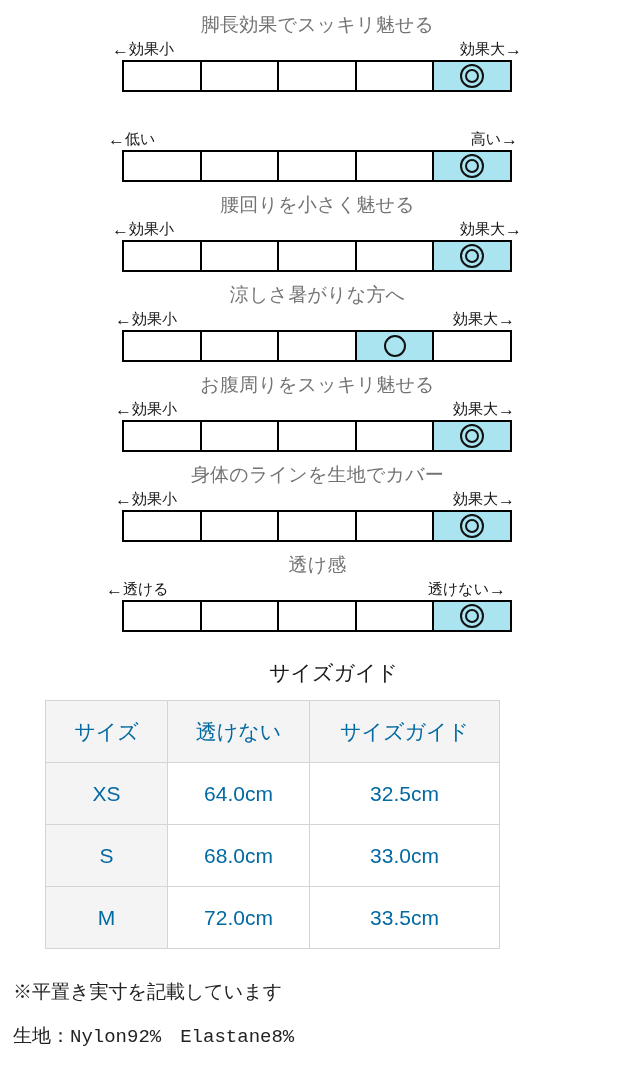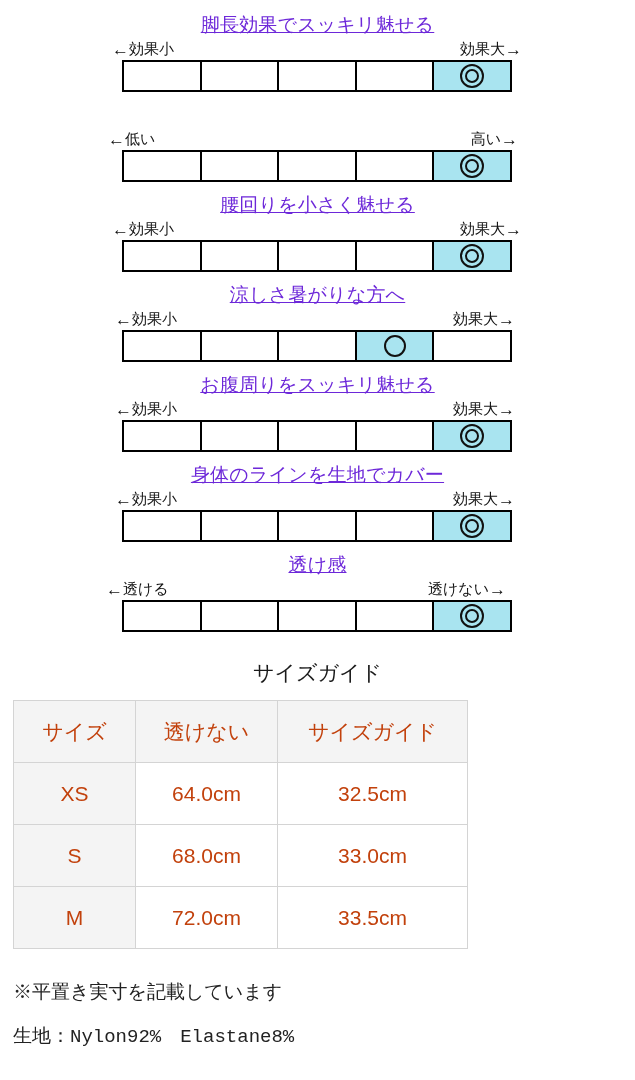--- a/index.html
+++ b/index.html
@@ -30,24 +30,23 @@
     display: flex;
     justify-content: center;
     align-items: flex-end;
     height: 30px;
   }
   .scale-title {
     position: relative;
     font-size: 19px;
     line-height: 26px;
     letter-spacing: 0.2px;
-    color: #6d28d9;
+    color: #737373;
     white-space: nowrap;
     padding: 0 2px;
-    text-decoration: underline;
   }
   .scale-title::after {
     content: "";
     position: absolute;
     left: 0;
     right: 0;
     bottom: -3px;
     height: 7px;
     background: #a9e4f0;
     z-index: -1;
@@ -97,20 +96,21 @@
     position: absolute;
     left: 50%;
     top: 50%;
     transform: translate(-50%, -50%);
     display: block;
   }
 
   
   .guide {
     margin-top: 20px;
+    margin-left: 32px;
   }
   .guide-title {
     text-align: center;
     font-size: 21px;
     line-height: 30px;
     color: #1a1a1a;
     margin-bottom: 12px;
   }
   table.size-table {
     border-collapse: collapse;
@@ -119,21 +119,21 @@
     width: 454px;
     background: #fff;
   }
   table.size-table th,
   table.size-table td {
     border: 1px solid #d4d4d4;
     height: 61px;
     text-align: center;
     font-weight: normal;
     font-size: 21px;
-    color: #c2410c;
+    color: #0369a1;
     padding: 0;
   }
   table.size-table thead th {
     background: #f4f4f4;
   }
   table.size-table tbody td:first-child {
     background: #f4f4f4;
   }
   .col-size  { width: 122px; }
   .col-waist { width: 142px; }

